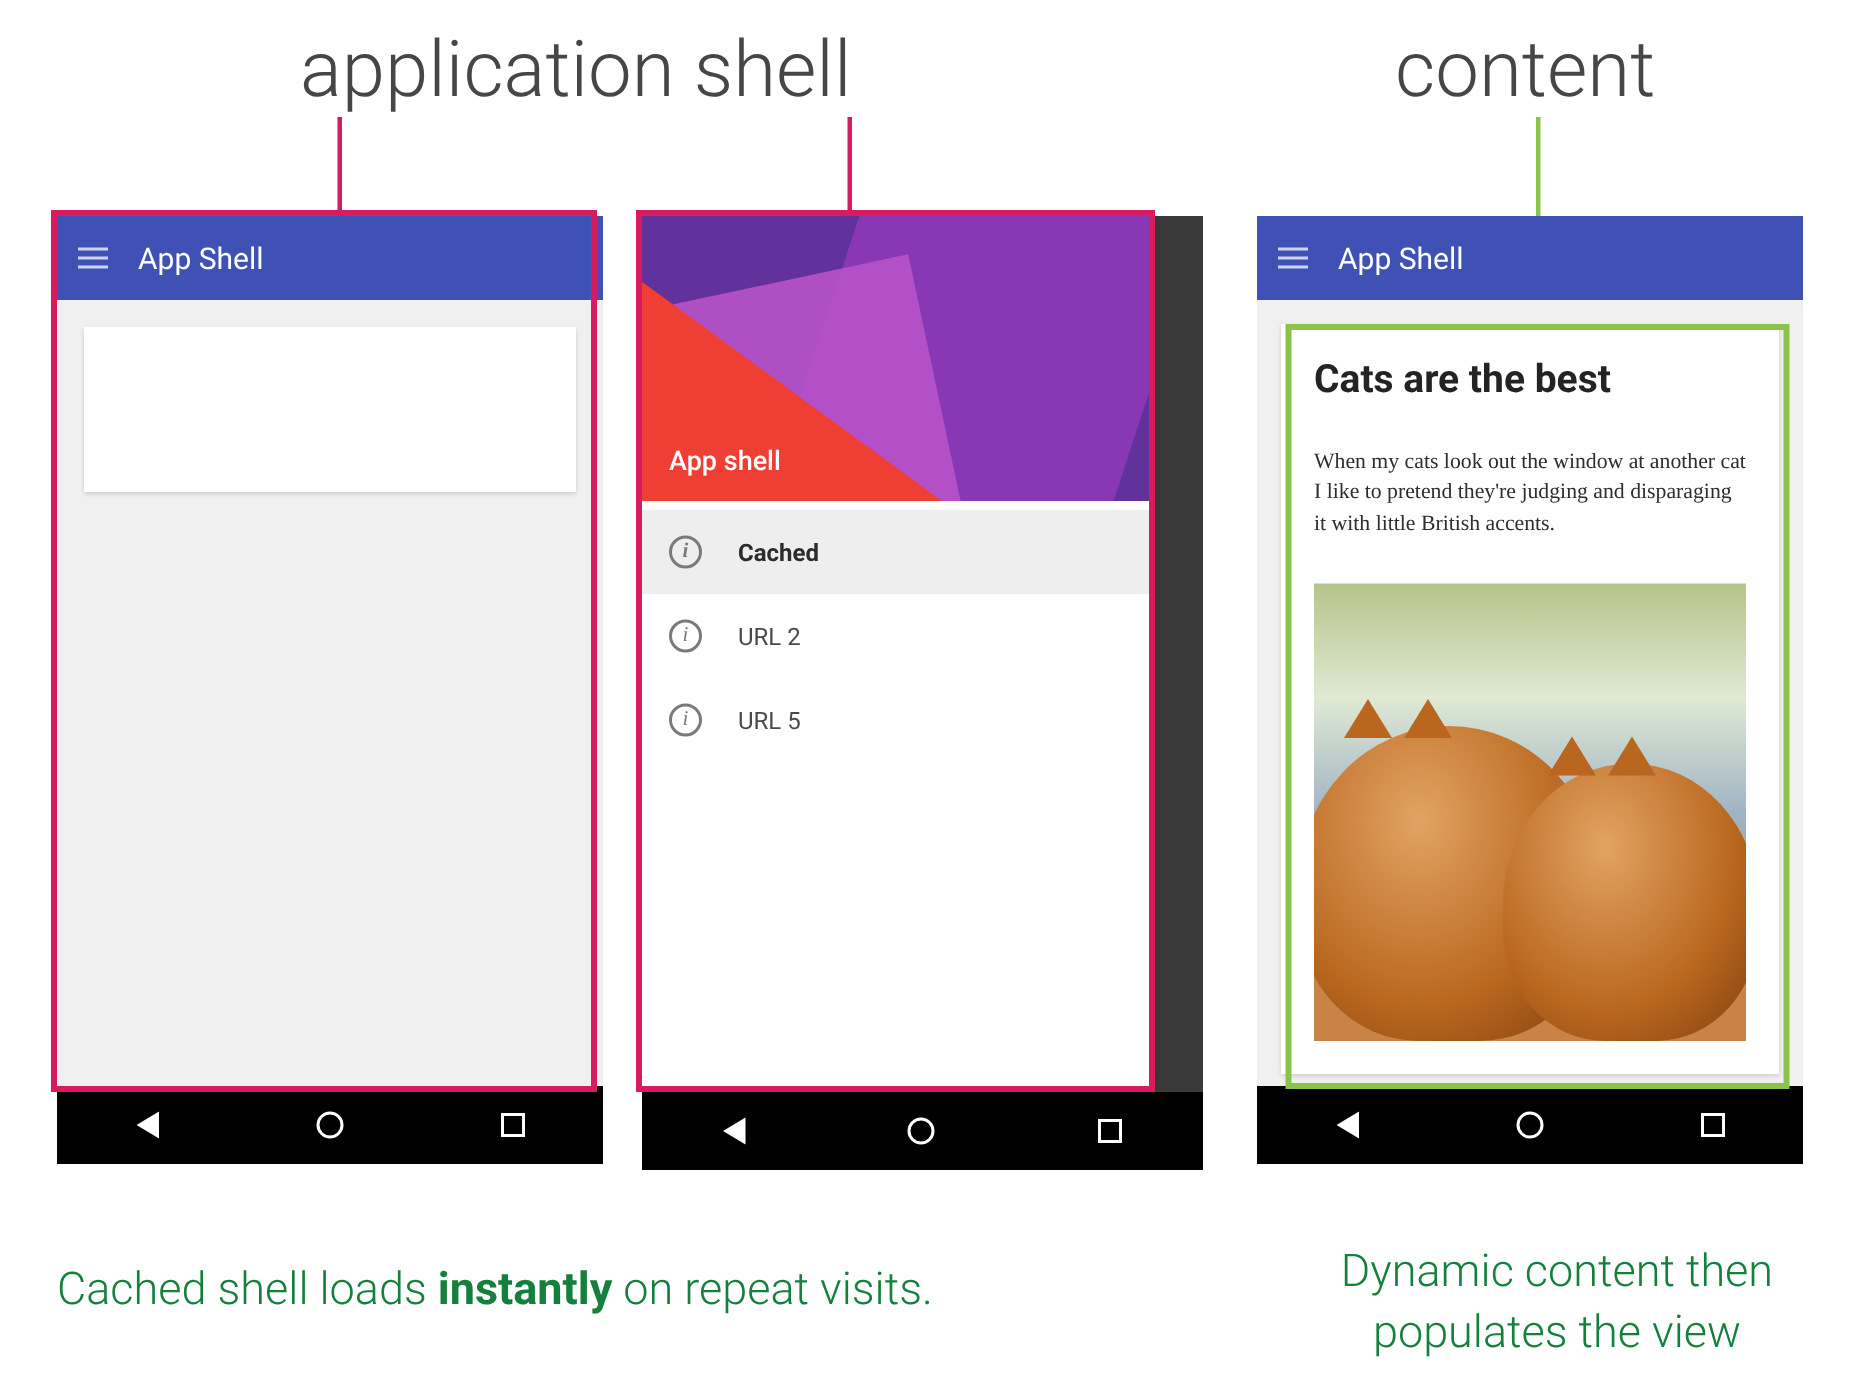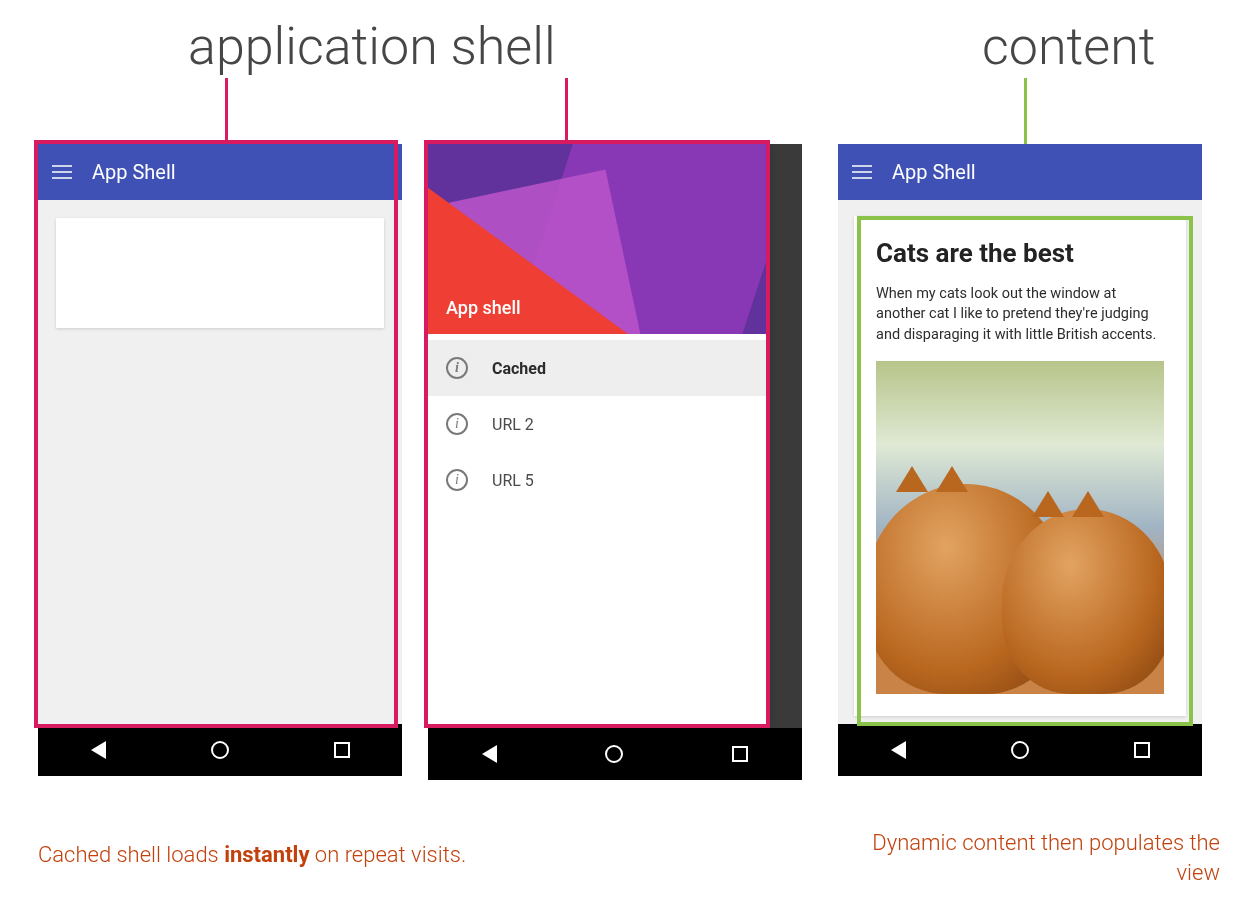--- a/index.html
+++ b/index.html
@@ -9,22 +9,22 @@
     width: 1249px;
     height: 923px;
     position: relative;
   }
   .title {
     color: #464646;
     font-weight: 300;
     font-size: 52px;
     position: absolute;
   }
-  .title-app-shell { top: 16px; left: 188px; }
-  .title-content   { top: 16px; left: 982px; }
+  .title-app-shell { top: 16px; left: 200px; }
+  .title-content   { top: 16px; left: 930px; }
 
   
   .connector {
     position: absolute;
     background: currentColor;
     width: 3px;
   }
   .c1 { color: #d81b60; left: 225px; top: 78px; height: 64px; }
   .c2 { color: #d81b60; left: 565px; top: 78px; height: 64px; }
   .c3 { color: #8bc34a; left: 1024px; top: 78px; height: 140px; }
@@ -124,25 +124,25 @@
     width: 22px; height: 22px; border: 2px solid #7a7a7a; border-radius: 50%;
     display:flex; align-items:center; justify-content:center;
     color:#7a7a7a; font-family: Georgia, serif; font-style: italic; font-size:14px;
   }
 
   
   .content-card {
     background: #fff;
     box-shadow: 0 1px 3px rgba(0,0,0,0.15);
     padding: 22px;
-    display:flex; flex-direction:column; gap:16px;
+    display:flex; flex-direction:column; gap:30px;
     height: 500px;
   }
   .content-card h2 { font-size: 26px; font-weight:700; color:#232323; }
-  .content-card p { font-size: 14.5px; color:#2d2d2d; line-height:1.4; }
+  .content-card p { font-size: 14.5px; color:#2d2d2d; line-height:1.4;font-family:Liberation Serif, serif; }
   .catpic {
     flex: 1;
     background: linear-gradient(180deg,#b7c489 0%, #dfe9d4 25%, #a1b4c4 50%, #c98347 80%);
     position: relative;
     overflow:hidden;
   }
   
   .cat { position:absolute; bottom:0; border-radius:50% 50% 40% 40%;
     background: radial-gradient(ellipse at 40% 30%, #e2a362 0%, #b9671f 60%, #7d3d0d 100%); }
   .cat.a { width:200px; height:210px; left:-10px; }
@@ -159,28 +159,28 @@
     justify-content: space-around;
     align-items: center;
   }
   .nav-tri { width:0;height:0;border-top:9px solid transparent;border-bottom:9px solid transparent;border-right:15px solid #fff; }
   .nav-circ{ width:18px;height:18px;border:2px solid #fff;border-radius:50%; }
   .nav-sq  { width:16px;height:16px;border:2px solid #fff; }
 
   
   .caption {
     position:absolute;
-    color:#c2410c;
-    font-size:22px;
+    color:#15803d;
+    font-size:30px;
     font-weight:300;
     line-height:1.35;
   }
   .caption-left  { left:38px; top:840px; }
   .caption-left b { font-weight:700; }
-  .caption-right { left:856px; top:828px; text-align:right; width:364px; }
+  .caption-right { left:856px; top:828px; text-align:center; width:364px; }
 
 </style>
 </head>
 <body>
 
 <div class="title title-app-shell">application shell</div>
 <div class="title title-content">content</div>
 
 <div class="connector c1"></div>
 <div class="connector c2"></div>

